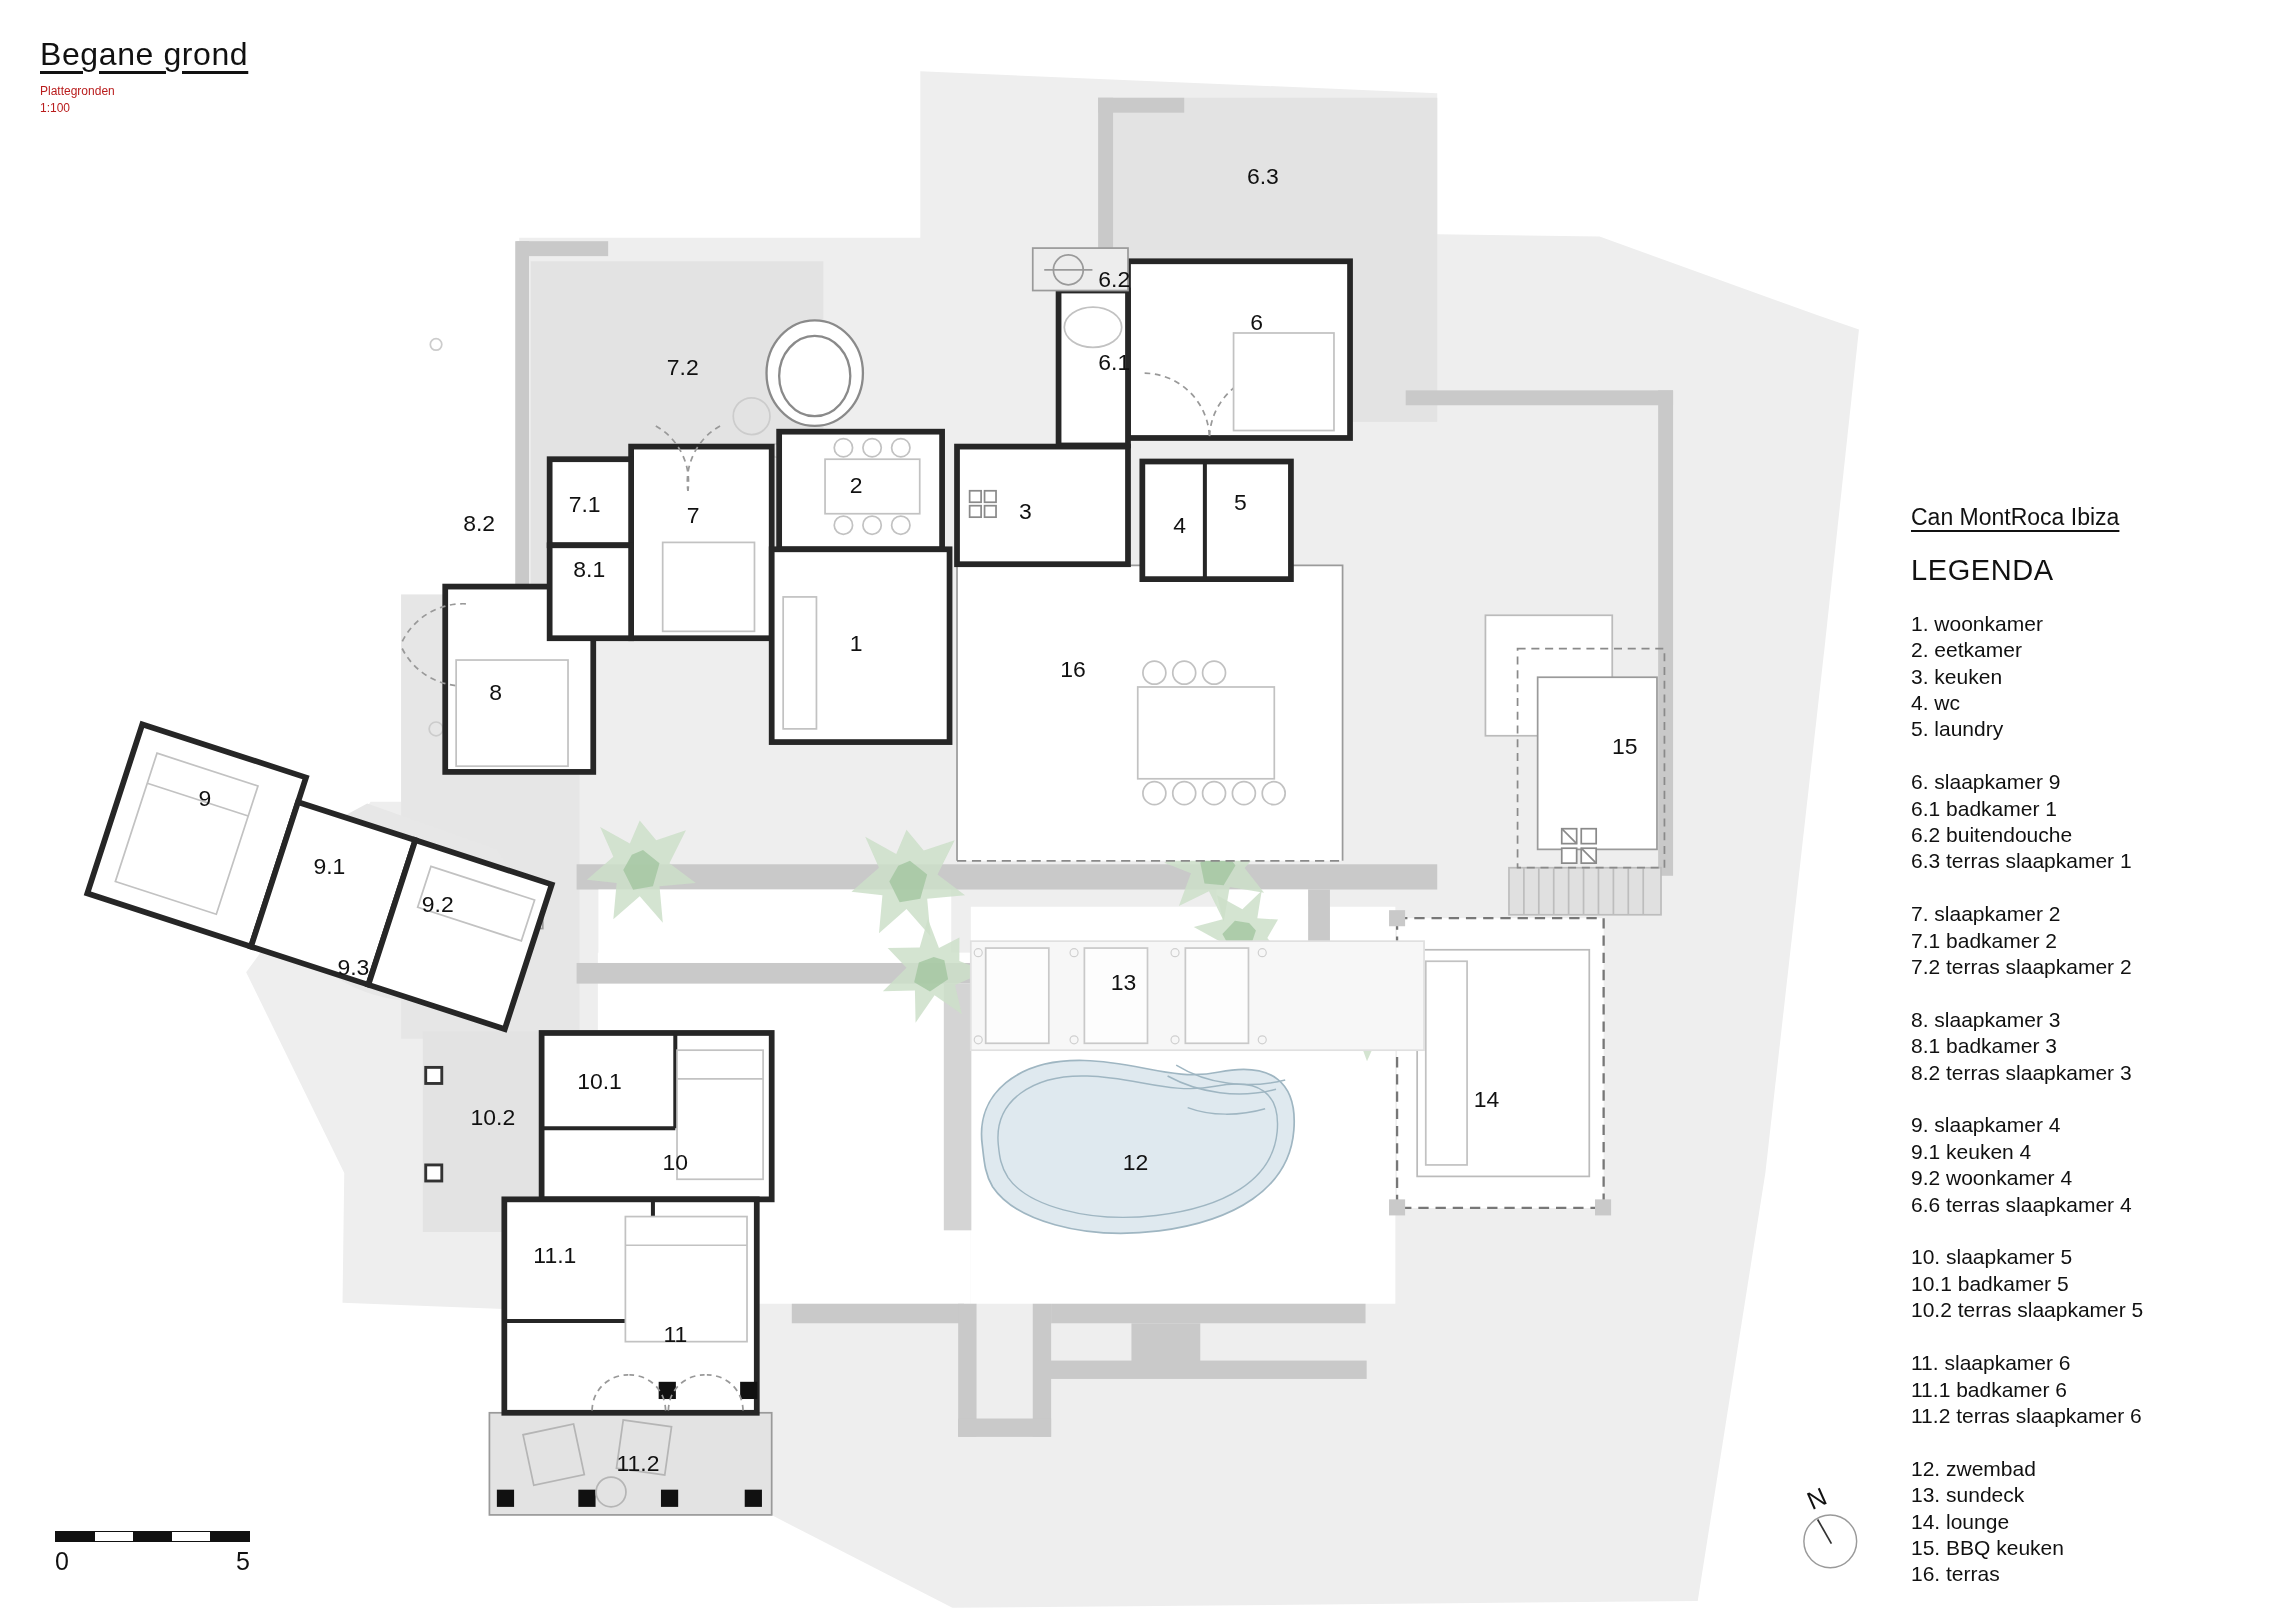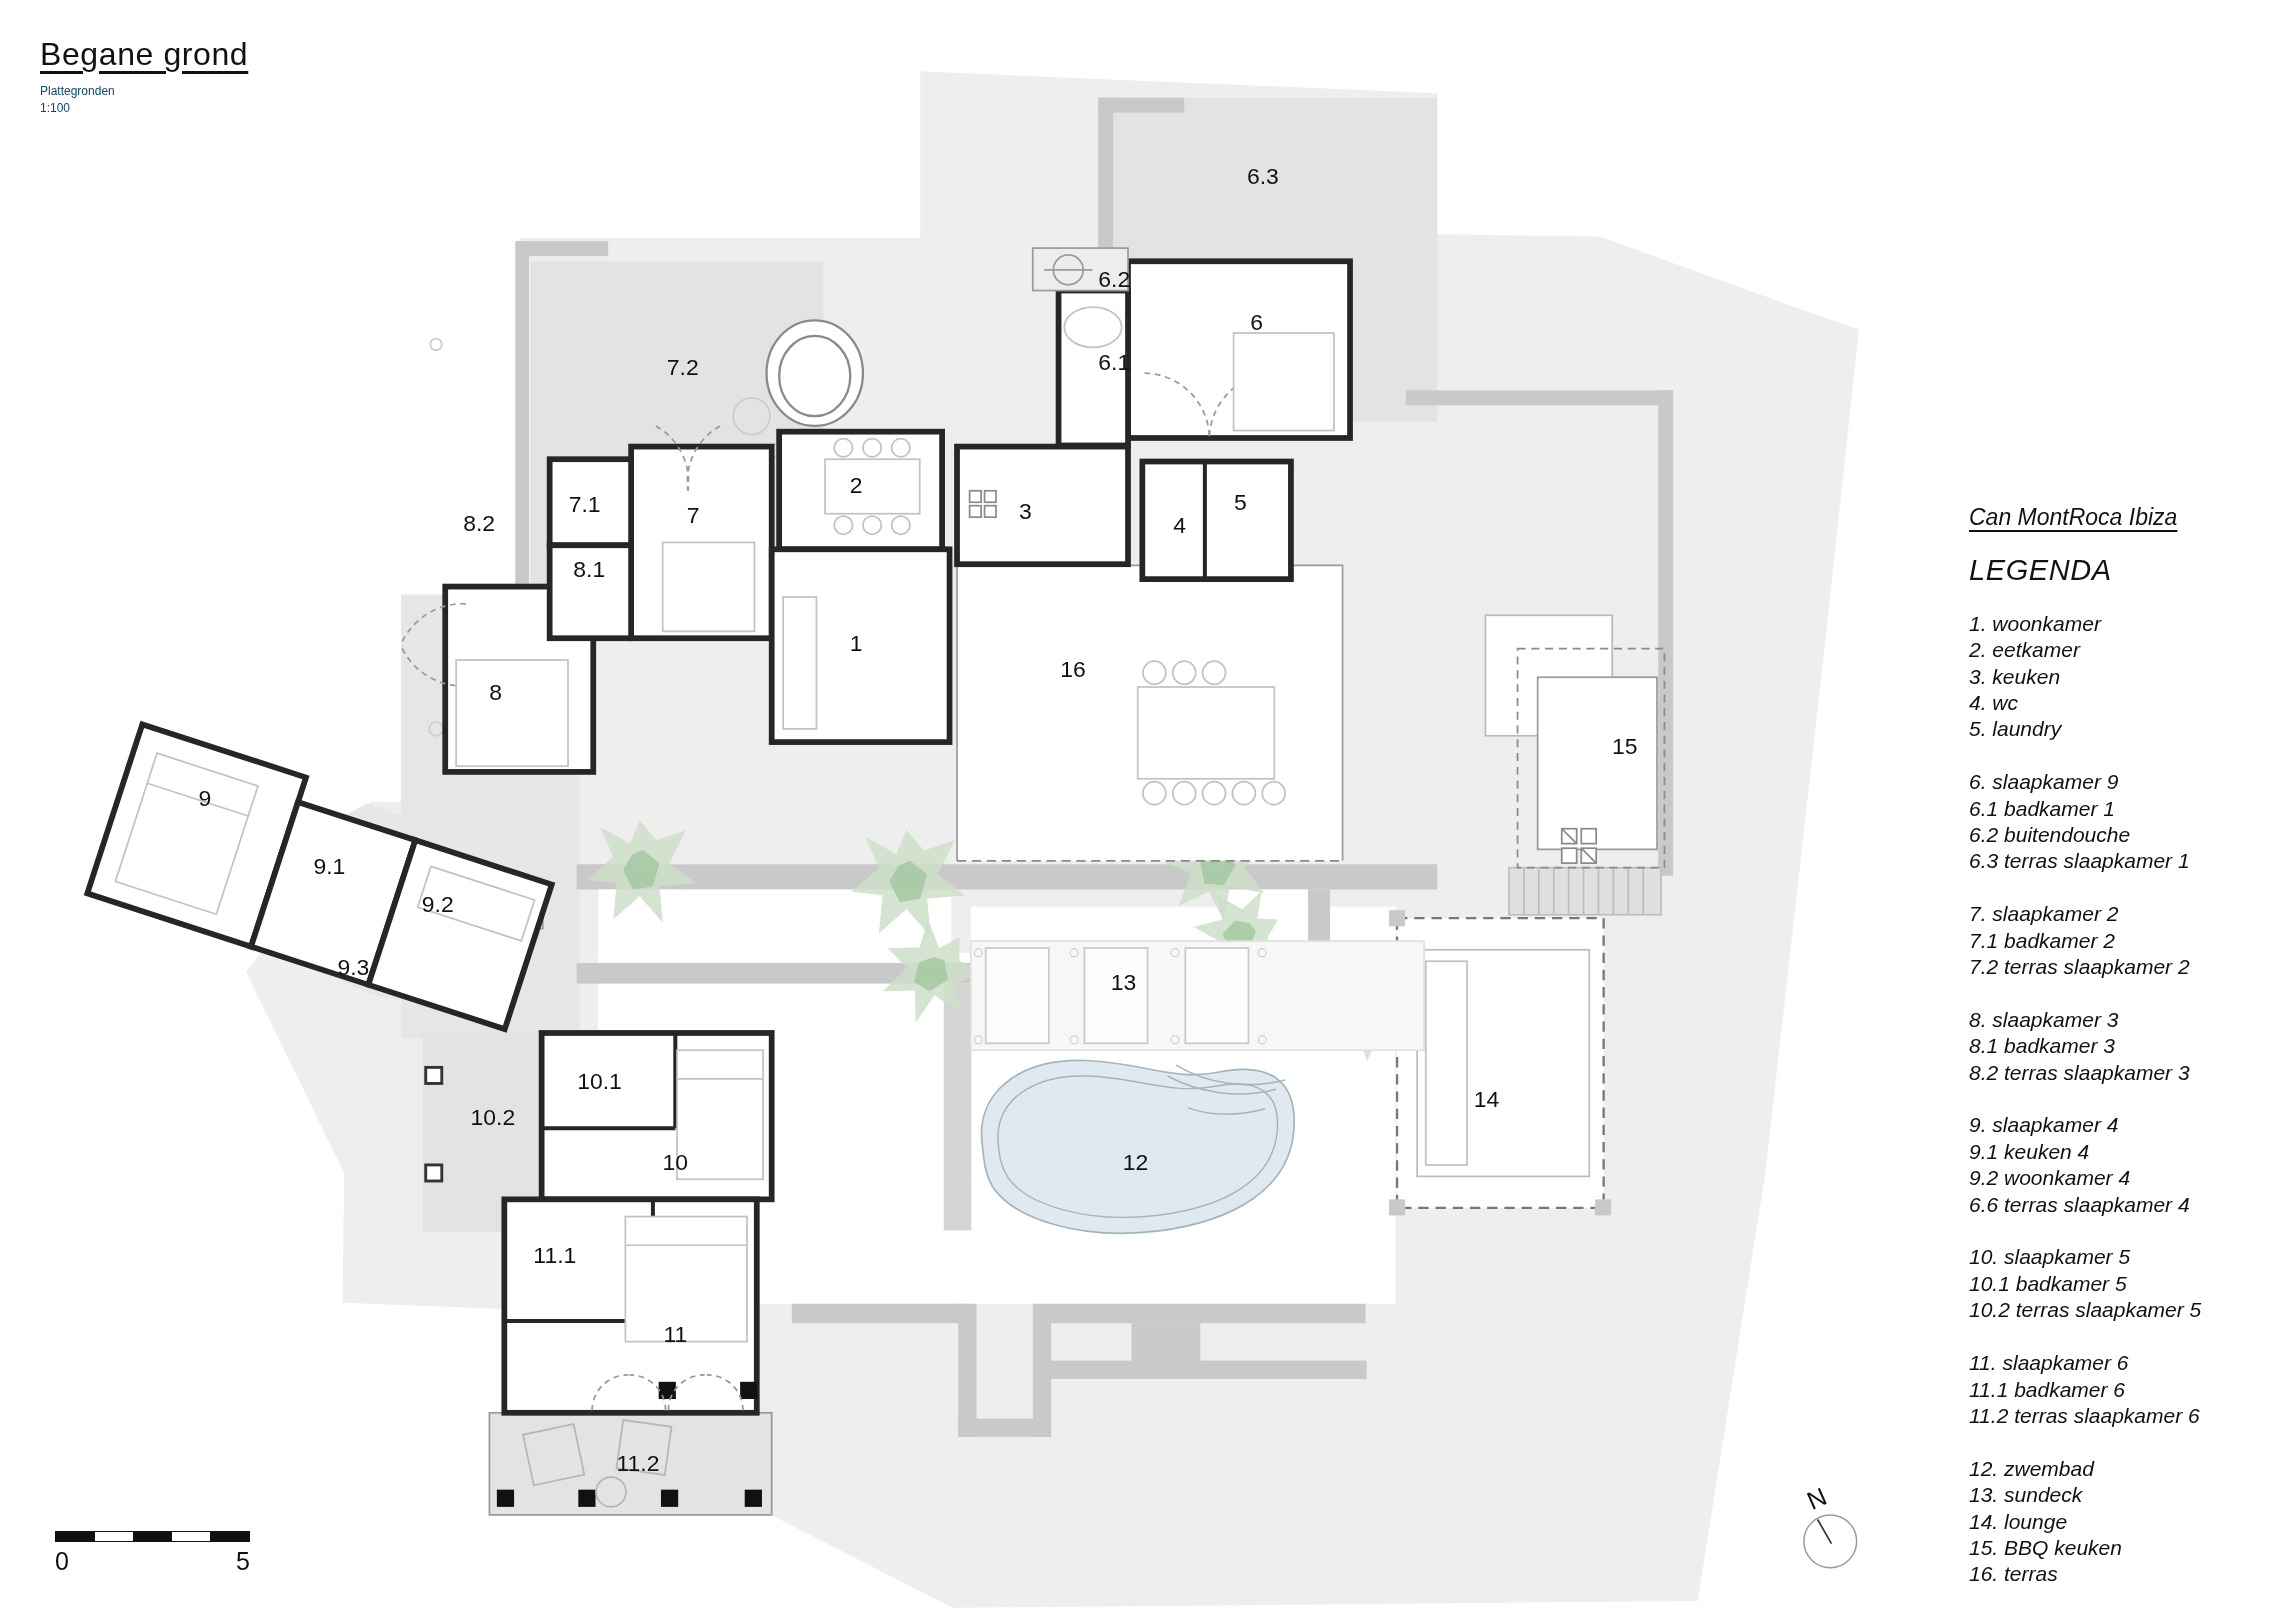--- a/index.html
+++ b/index.html
@@ -2,23 +2,23 @@
 <html style="font-size:9.2px"><head>
 <meta charset="utf-8">
 <style>
   html,body{margin:0;padding:0;background:#fff;}
   .page{position:relative;width:2295px;height:1623px;background:#ffffff;overflow:hidden;
         font-family:"Liberation Sans",sans-serif;color:#111;}
   
   .title-block{position:absolute;left:40px;top:36px;}
   .title-block h1{font-size:32px;font-weight:400;margin:0 0 10.3px 0;text-decoration:underline;
                   text-underline-offset:5.7px;letter-spacing:0.6px;}
-  .title-sub{font-size:12px;line-height:17px;color:#0c4a6e;}
+  .title-sub{font-size:12px;line-height:17px;color:#b91c1c;}
   
-  .legend{position:absolute;left:1969px;top:504px;font-size:21px;line-height:26.4px;white-space:nowrap;font-style:italic;}
+  .legend{position:absolute;left:1911px;top:504px;font-size:21px;line-height:26.4px;white-space:nowrap;}
   .legend-project{font-size:23px;text-decoration:underline;text-underline-offset:5.2px;margin-bottom:27px;}
   .legend-heading{font-size:29px;margin-bottom:27px;letter-spacing:0.6px;}
   .legend-group{margin-bottom:26.4px;margin-top:7px;}
   
   .scalebar{position:absolute;left:55px;top:1531px;width:195px;}
   .scalebar .bar{display:flex;height:8.6px;border:1.7px solid #111;}
   .scalebar .bar span{flex:1;}
   .seg-b{background:#111;} .seg-w{background:#fff;}
   .scalebar .nums{display:flex;justify-content:space-between;font-size:25px;margin-top:5.7px;}
   

